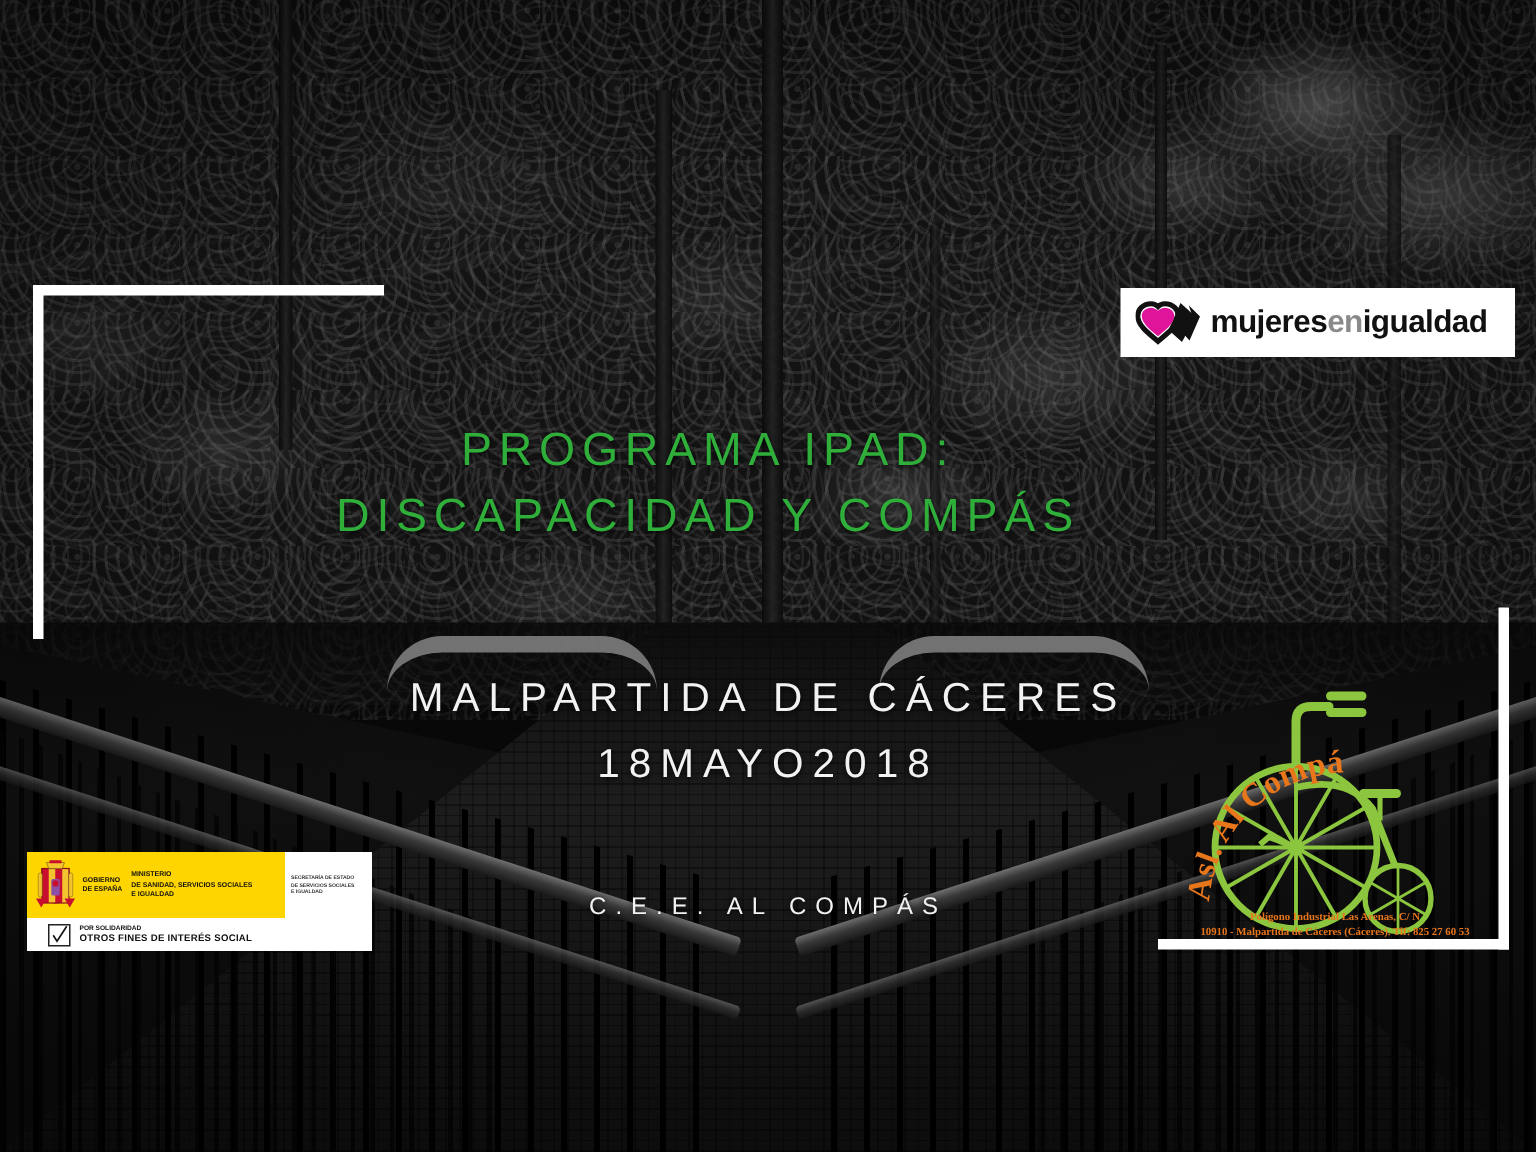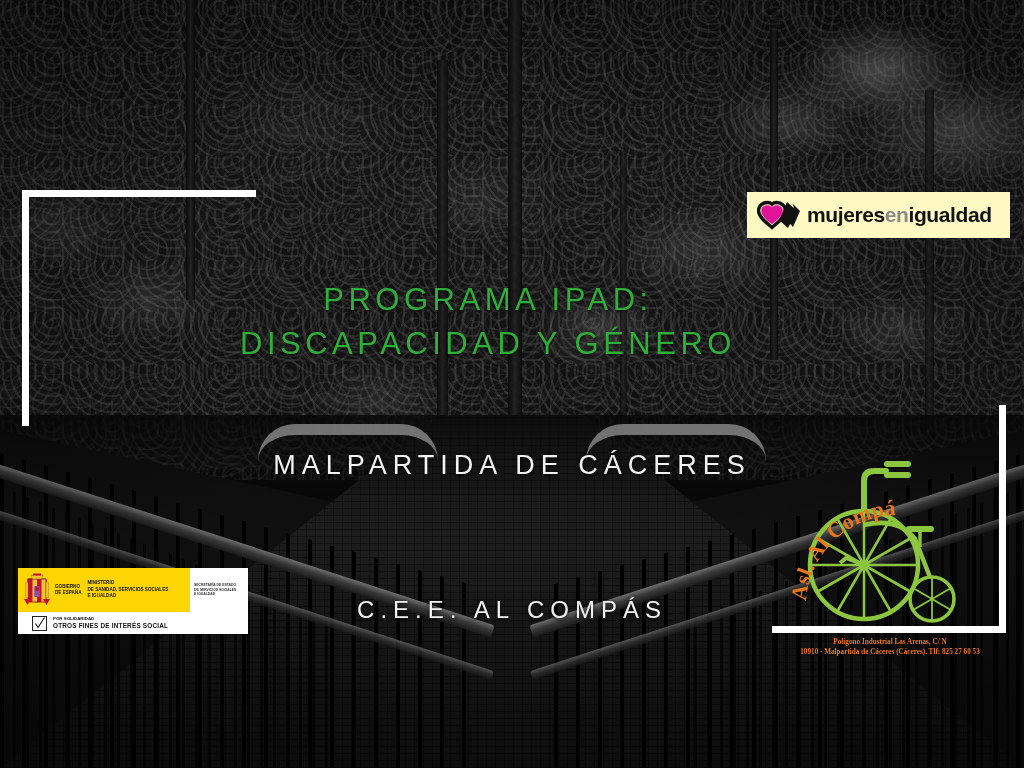--- a/index.html
+++ b/index.html
@@ -97,43 +97,43 @@
 
   
   .bracket{position:absolute;background:#fff;}
   #bracket-tl-h{left:22px;top:190px;width:234px;height:7px;}
   #bracket-tl-v{left:22px;top:190px;width:7px;height:236px;}
   #bracket-br-v{left:999px;top:405px;width:7px;height:228px;}
   #bracket-br-h{left:772px;top:626px;width:234px;height:7px;}
 
   
   #title{
-    position:absolute;left:16px;top:278px;width:944px;text-align:center;
+    position:absolute;left:0;top:278px;width:944px;text-align:center;
     color:#2faf3a;font-size:31px;letter-spacing:4.5px;line-height:44px;
     font-weight:400;font-family:"Liberation Sans",sans-serif;
     text-shadow:0 1px 3px rgba(0,0,0,.7);
   }
   #title .tl{display:block;white-space:nowrap;}
 
   #event{
     position:absolute;left:0;top:443px;width:1024px;text-align:center;
     color:#f2f2f2;font-size:27px;letter-spacing:6px;line-height:44px;
     font-weight:300;text-shadow:0 1px 4px rgba(0,0,0,.85);
   }
   #event .el{display:block;white-space:nowrap;}
   #venue{
     position:absolute;left:0;top:596px;width:1024px;text-align:center;
-    color:#f2f2f2;font-size:24px;letter-spacing:6px;font-weight:300;
+    color:#f2f2f2;font-size:16px;letter-spacing:6px;font-weight:300;
     text-shadow:0 1px 4px rgba(0,0,0,.85);white-space:nowrap;
   }
 
   
   #mei-logo{
     position:absolute;left:747px;top:192px;width:263px;height:46px;
-    background:#fef9c3;display:flex;align-items:center;padding-left:10px;box-sizing:border-box;
+    background:#ffffff;display:flex;align-items:center;padding-left:10px;box-sizing:border-box;
   }
   #mei-heart{width:44px;height:30px;flex:0 0 auto;margin-right:6px;}
   #mei-word{font-size:21px;font-weight:bold;letter-spacing:-.4px;color:#111;white-space:nowrap;}
   #mei-word .en{color:#8a8a8a;font-weight:bold;}
 
   
   #gob-logo{
     position:absolute;left:18px;top:568px;width:230px;height:66px;
     background:#fff;box-sizing:border-box;overflow:hidden;
   }
@@ -149,21 +149,21 @@
   #gob-check svg{position:absolute;left:1px;top:0px;}
   #gob-solid{margin-left:6px;}
   #gob-solid .s1{font-size:4.4px;font-weight:bold;color:#111;line-height:6px;}
   #gob-solid .s2{font-size:6.4px;font-weight:bold;color:#111;line-height:8px;letter-spacing:.2px;}
 
   
   #compas-logo{position:absolute;left:790px;top:455px;width:180px;height:175px;}
   #compas-addr{
     position:absolute;left:770px;top:607px;width:240px;text-align:center;
     color:#e8761b;font-family:"Liberation Serif",serif;font-weight:bold;
-    font-size:7.2px;line-height:9.5px;margin-top:31px;
+    font-size:7.2px;line-height:9.5px;
   }
 </style>
 </head>
 <body>
 
 <div id="poster">
 
   <div id="photo">
     <div class="forest"></div>
     <div class="leaves"></div>
@@ -199,25 +199,26 @@
     <div class="vignette"></div>
   </div>
 
   <div class="bracket" id="bracket-tl-h"></div>
   <div class="bracket" id="bracket-tl-v"></div>
   <div class="bracket" id="bracket-br-v"></div>
   <div class="bracket" id="bracket-br-h"></div>
 
   <div id="title">
     <span class="tl">PROGRAMA IPAD:</span>
-    <span class="tl">DISCAPACIDAD Y GÉNERO</span>
+    <span class="tl">DISCAPACIDAD Y COMPÁS</span>
   </div>
 
   <div id="event">
     <span class="el">MALPARTIDA DE CÁCERES</span>
+    <span class="el">18MAYO2018</span>
   </div>
   <div id="venue">C.E.E. AL COMPÁS</div>
 
   <div id="mei-logo">
     <svg id="mei-heart" viewBox="0 0 44 30">
       <path d="M30 2 L40 11 L31 28 L22 20 L26 11 Z" fill="#111"></path>
       <path d="M35.5 3.5 L43 11 L36 27 L31.5 22 L38 11 Z" fill="#111"></path>
       <path d="M10.5 2.5 C5 2.5 1.5 6.2 1.5 10.6 C1.5 17.5 10.5 23.5 15 27.5
                C19.5 23.5 28.5 17.5 28.5 10.6 C28.5 6.2 25 2.5 19.5 2.5
                C16.8 2.5 15 4.4 15 4.4 C15 4.4 13.2 2.5 10.5 2.5 Z" fill="none" stroke="#111" stroke-width="3.4"></path>

